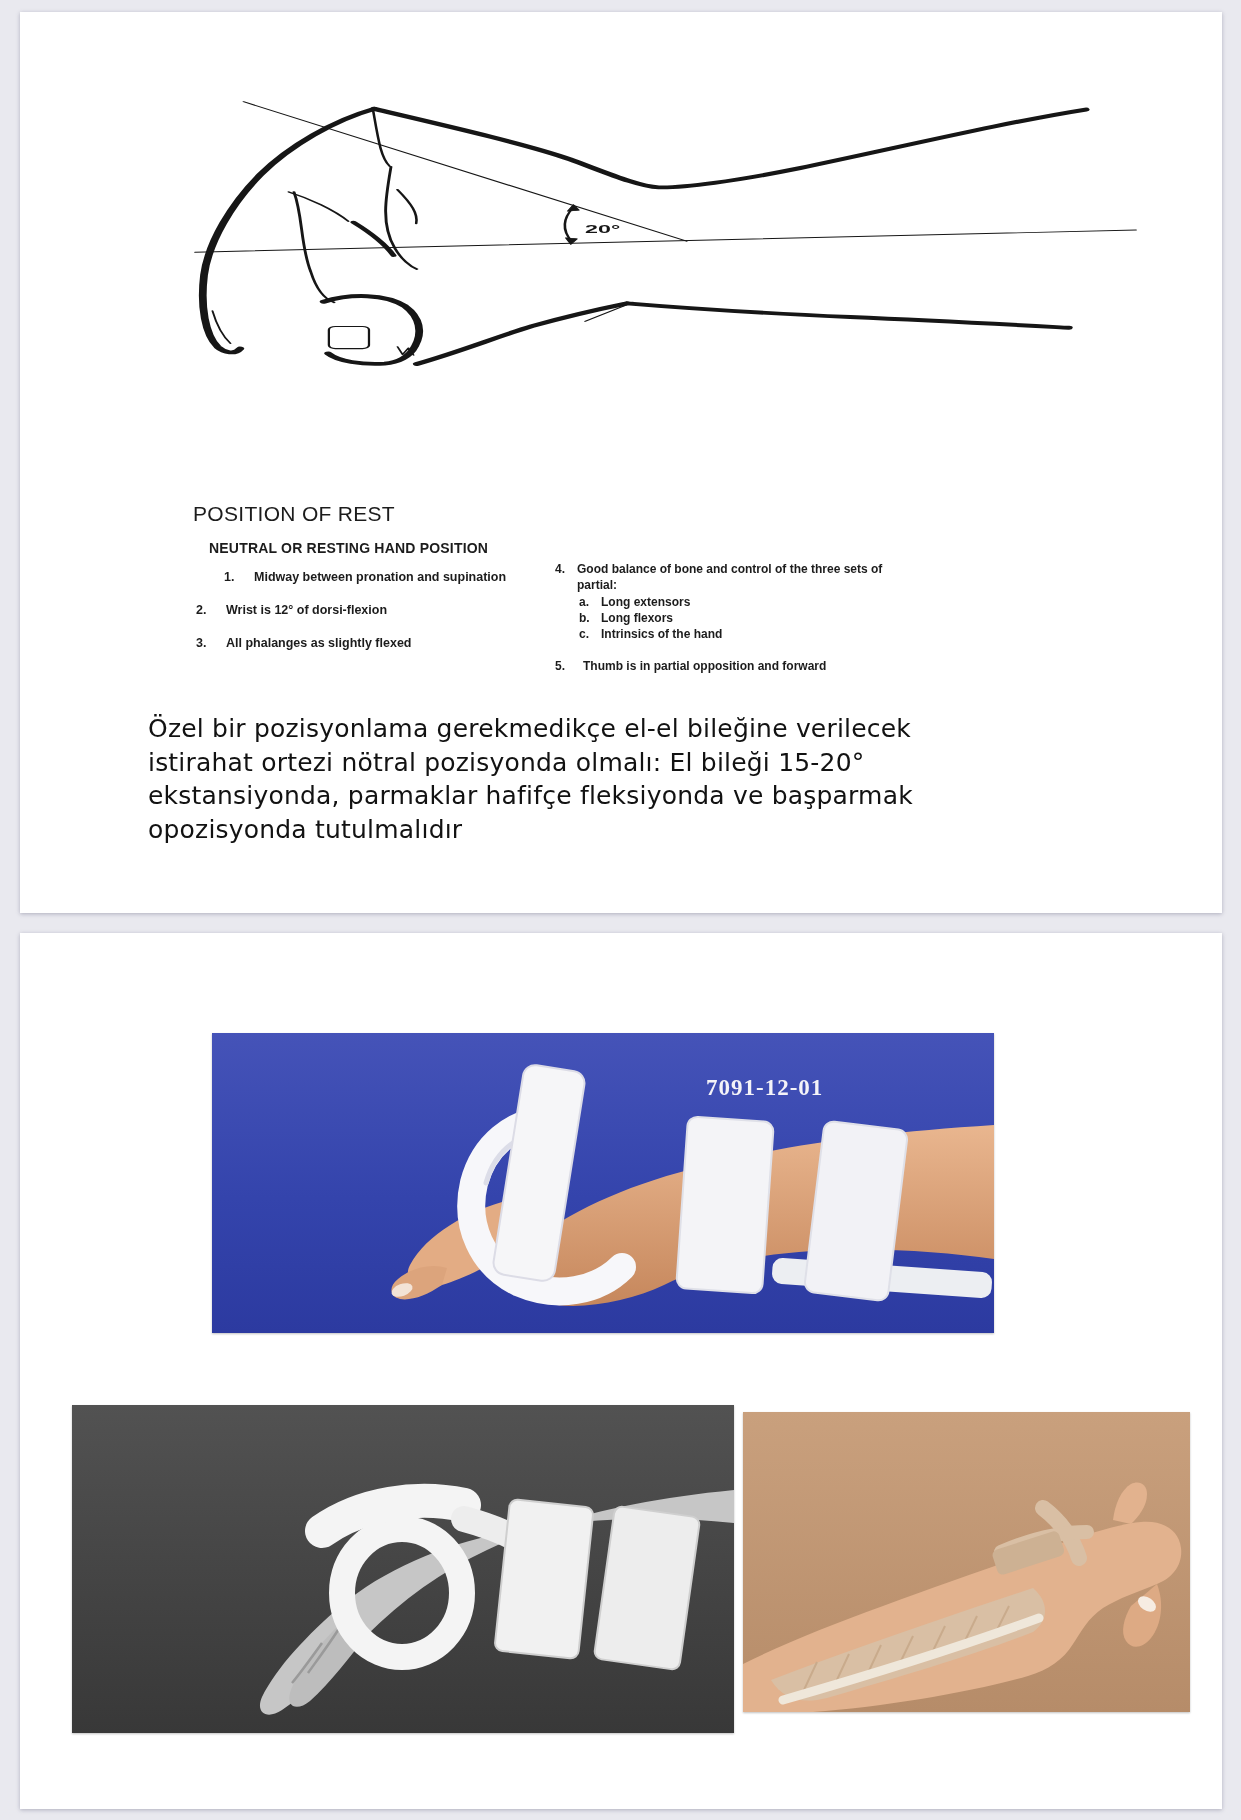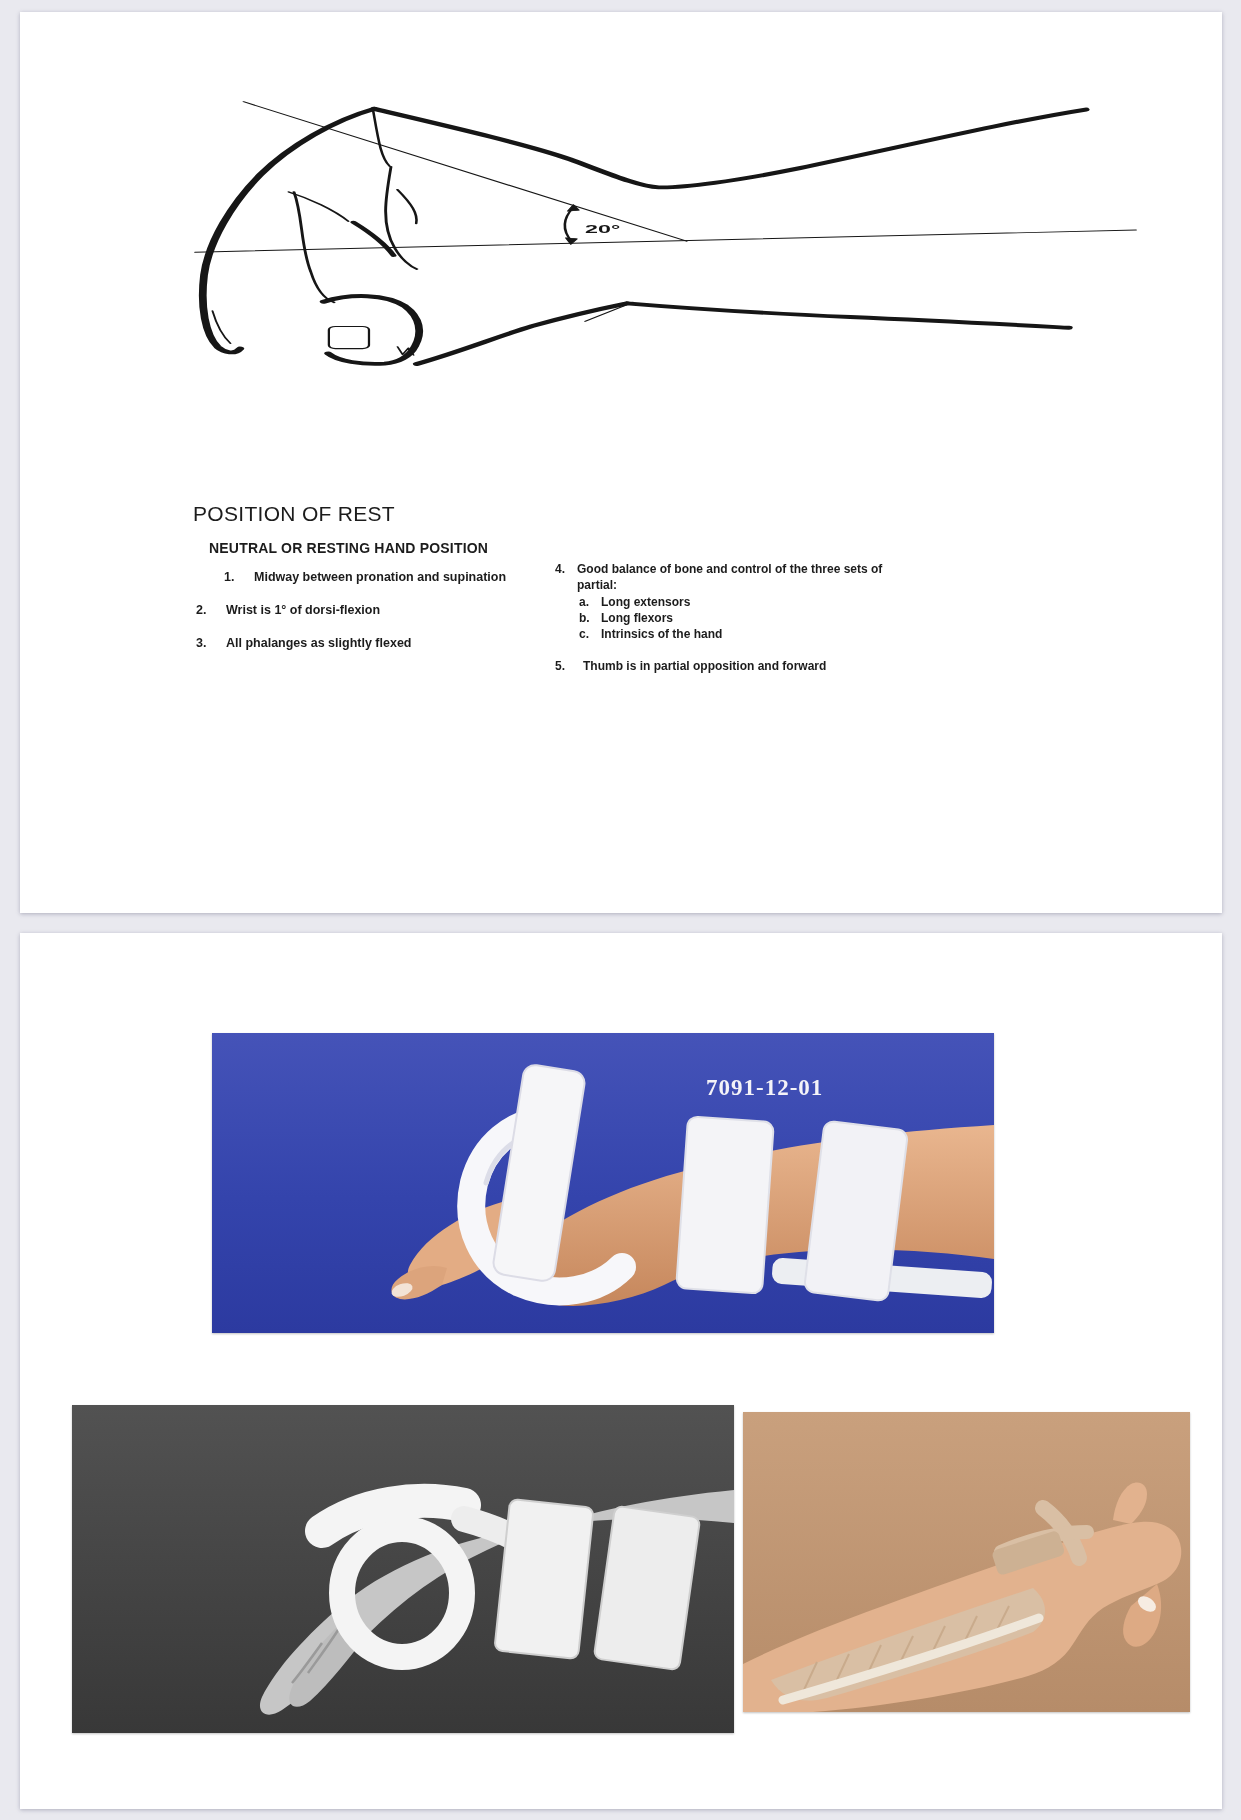--- a/index.html
+++ b/index.html
@@ -84,21 +84,21 @@
     <text x="688" y="532" font-family="Liberation Sans, sans-serif" font-size="36" font-weight="bold" fill="#161616">20°</text>
   </svg>
 
   <div class="pos-heading">POSITION OF REST</div>
   <div class="pos-subheading">NEUTRAL OR RESTING HAND POSITION</div>
 
   <div class="li" style="left:176px; top:558px;margin-left:28px;">
     <span class="num">1.</span><span>Midway between pronation and supination</span>
   </div>
   <div class="li" style="left:176px; top:591px;">
-    <span class="num">2.</span><span>Wrist is 1° of dorsi-flexion</span>
+    <span class="num">2.</span><span>Wrist is 12° of dorsi-flexion</span>
   </div>
   <div class="li" style="left:176px; top:624px;">
     <span class="num">3.</span><span>All phalanges as slightly flexed</span>
   </div>
 
   <div class="rr item4" style="left:535px; top:549px;">
     <span class="num">4.</span>
     <span class="txt">Good balance of bone and control of the three sets of partial:</span>
   </div>
   <div class="rr" style="left:559px; top:582px;">
@@ -111,20 +111,24 @@
   </div>
   <div class="rr" style="left:559px; top:614px;">
     <span class="num">c.</span>
     <span class="txt">Intrinsics of the hand</span>
   </div>
   <div class="rr" style="left:535px; top:646px;">
     <span class="num">5.</span>
     <span class="txt" style="margin-left:28px;">Thumb is in partial opposition and forward</span>
   </div>
 
+  <p class="turkish">Özel bir pozisyonlama gerekmedikçe el-el bileğine verilecek
+istirahat ortezi nötral pozisyonda olmalı: El bileği 15-20°
+ekstansiyonda, parmaklar hafifçe fleksiyonda ve başparmak
+opozisyonda tutulmalıdır</p>
 </div>
 
 <div class="page" id="page2">
 
   <div class="photo" id="photoBlue">
     <svg viewBox="0 0 782 300" preserveAspectRatio="none">
       <defs>
         <linearGradient id="blueG" x1="0" y1="0" x2="0" y2="1">
           <stop offset="0" stop-color="#4553b8"></stop>
           <stop offset="0.55" stop-color="#3444ac"></stop>

